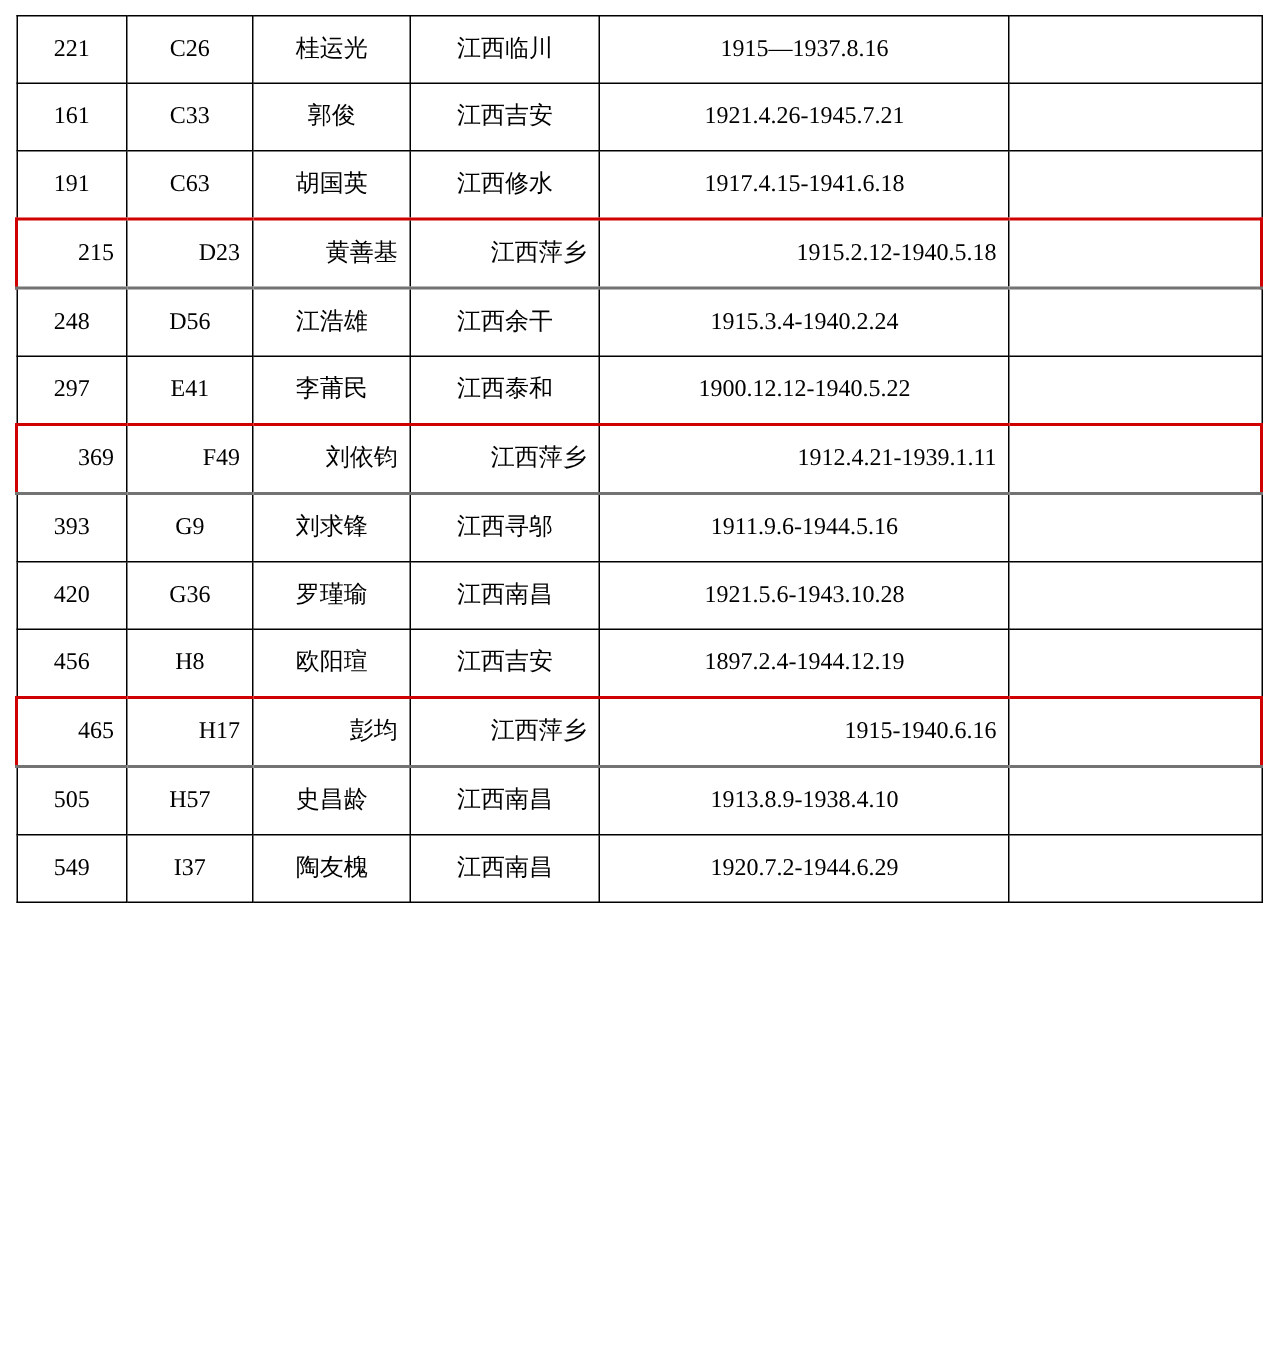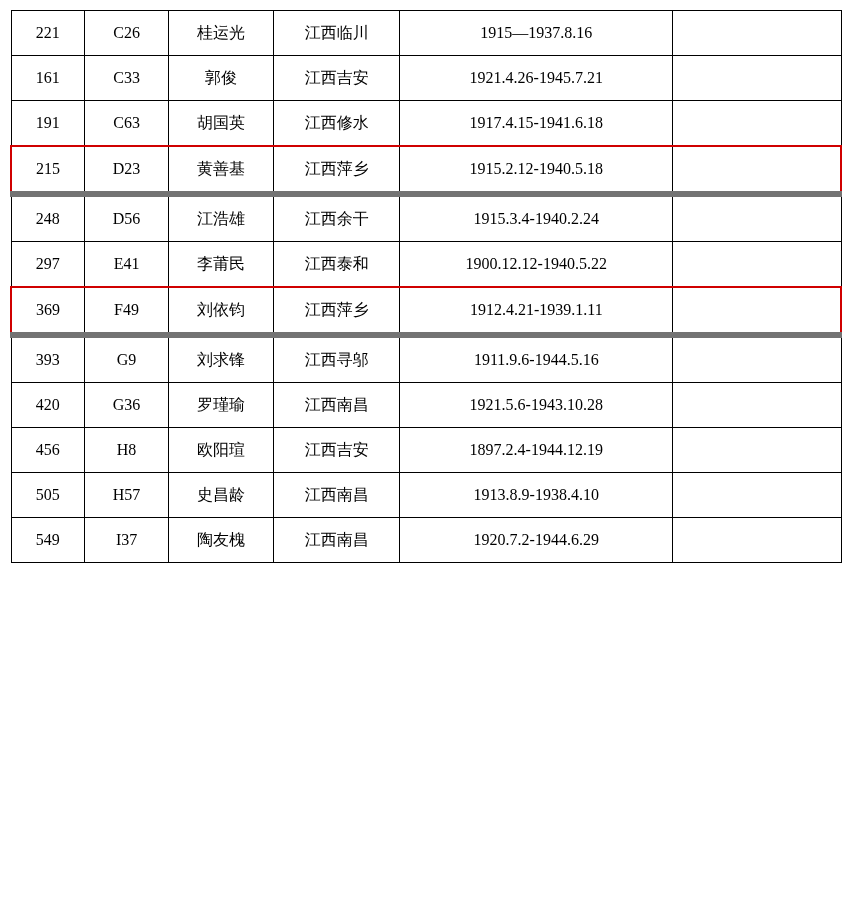--- a/index.html
+++ b/index.html
@@ -30,21 +30,22 @@
     td {
       border: 1px solid #000;
       padding: 10px 8px;
       text-align: center;
       vertical-align: middle;
       line-height: 1.5;
     }
 
     tr.highlighted td {
       border-top: 2px solid #d00000;
-      border-bottom: 6px solid #737373;
+      border-bottom: 2px solid #737373;
+      text-align: right;
     }
 
     tr.highlighted td:first-child {
       border-left: 2px solid #d00000;
     }
 
     tr.highlighted td:last-child {
       border-right: 2px solid #d00000;
     }
 
@@ -134,20 +135,28 @@
           <td class="col-note"></td>
         </tr>
         <tr>
           <td class="col-id">456</td>
           <td class="col-code">H8</td>
           <td class="col-name">欧阳瑄</td>
           <td class="col-place">江西吉安</td>
           <td class="col-date">1897.2.4-1944.12.19</td>
           <td class="col-note"></td>
         </tr>
+        <tr class="highlighted">
+          <td class="col-id">465</td>
+          <td class="col-code">H17</td>
+          <td class="col-name">彭均</td>
+          <td class="col-place">江西萍乡</td>
+          <td class="col-date">1915-1940.6.16</td>
+          <td class="col-note"></td>
+        </tr>
         <tr>
           <td class="col-id">505</td>
           <td class="col-code">H57</td>
           <td class="col-name">史昌龄</td>
           <td class="col-place">江西南昌</td>
           <td class="col-date">1913.8.9-1938.4.10</td>
           <td class="col-note"></td>
         </tr>
         <tr>
           <td class="col-id">549</td>

